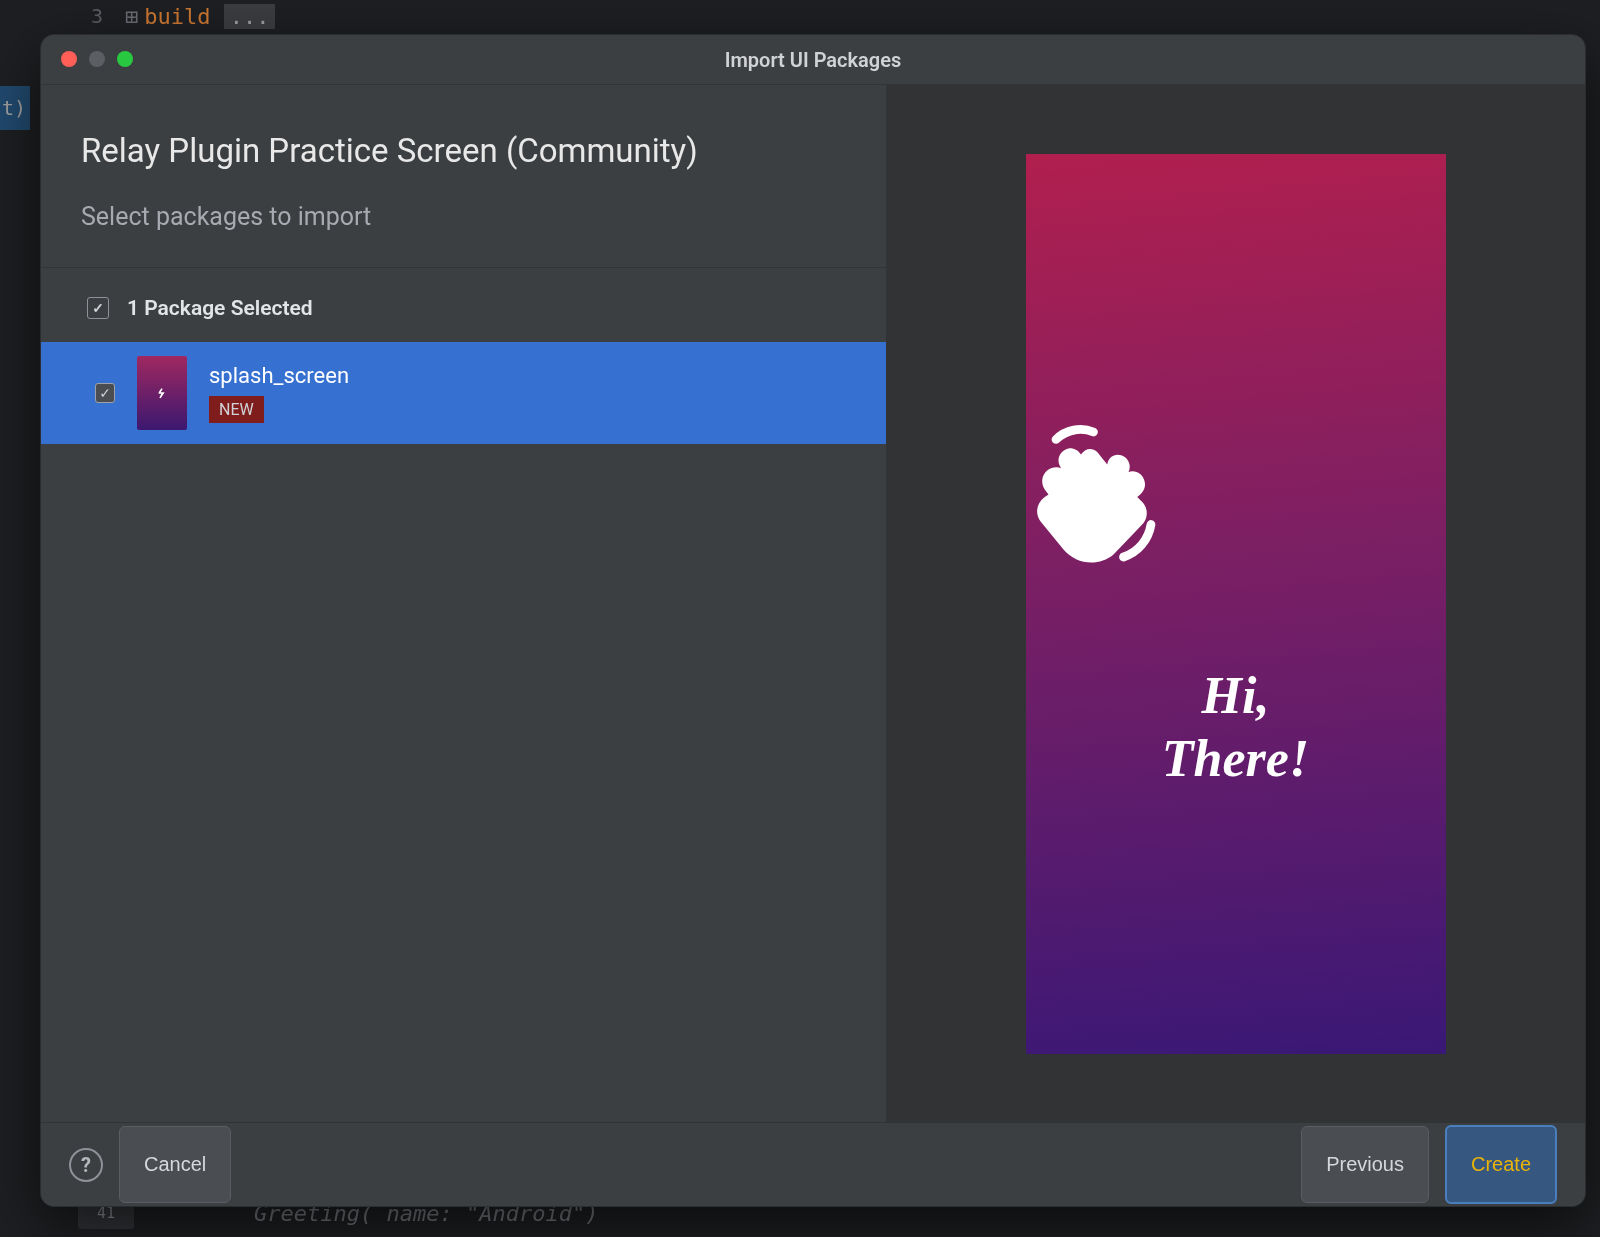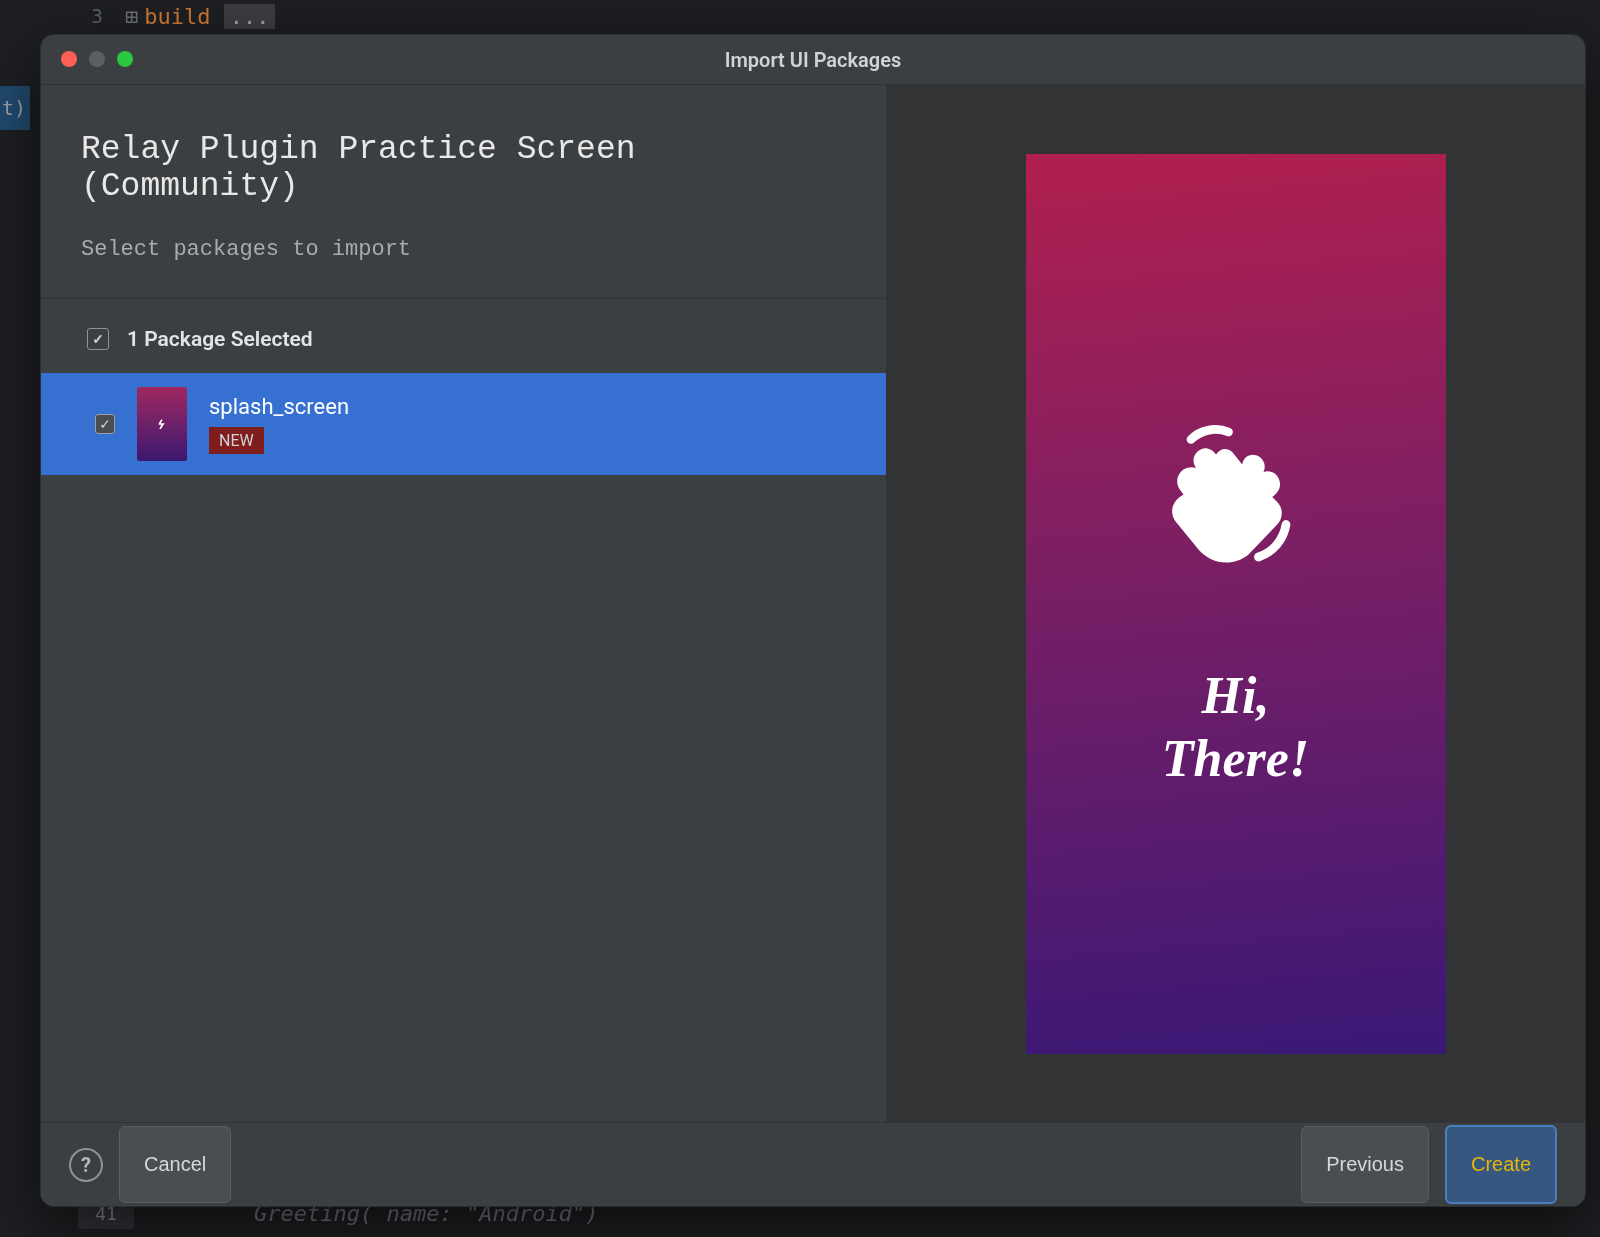--- a/index.html
+++ b/index.html
@@ -21,21 +21,21 @@
   }
   .bg-code .gutter { width: 125px; text-align: right; padding-right: 22px; color: #5a5d63; font-size:20px;}
   .bg-code .fold { color:#6b6e75; padding-right:6px;}
   .bg-code .kw { color:#CC7832; }
   .bg-code .dots { background:#3b3d41; color:#a0a0a0; padding:0 6px; }
   .bg-code2 {
     position:absolute; bottom:4px; left:0; right:0; height:40px;
     font-family:"Menlo",monospace; font-size:22px; font-style:italic; color:#707378;
     display:flex; align-items:center;
   }
-  .bg-code2 .gutter-box { width:56px; height:32px; background:#313438; color:#8a8d92; display:flex; align-items:center; justify-content:center; margin-left:78px; font-style:normal; font-size:18px; border-radius:3px;}
+  .bg-code2 .gutter-box { width:56px; height:32px; background:#313438; color:#8a8d92; display:flex; align-items:center; justify-content:center; margin-left:78px; font-style:normal; font-size:15px; border-radius:3px;}
   .bg-left-chip {
     position:absolute; top:86px; left:0; width:30px; height:44px;
     background:#214a6f; color:#a0a0a0; font-family:monospace; font-size:20px;
     display:flex; align-items:center; justify-content:flex-end; padding-right:4px;
   }
 
   
   .dialog {
     position: absolute;
     top: 34px; left: 40px; right: 14px; bottom: 30px;
@@ -64,24 +64,23 @@
     flex:1; display:flex; min-height:0;
   }
 
   
   .left-pane {
     width: 845px; display:flex; flex-direction:column; background:#3c3f41;
   }
   .left-header {
     padding: 46px 40px 36px 40px;
     border-bottom:1px solid #313335;
-    font-family:Liberation Mono, monospace;
   }
   .left-header h1 { font-size:33px; font-weight:400; color:#e8e8e8; margin-bottom:32px;}
-  .left-header .sub { font-size:22px; color:#a7aab0; }
+  .left-header .sub { font-size:25px; color:#a7aab0; }
 
   .selected-row {
     padding: 28px 40px 22px 46px;
     display:flex; align-items:center; gap:18px;
     color:#e2e4e8; font-size:21px; font-weight:600;
   }
   .chk {
     width:22px; height:22px; border:1.5px solid #8f9299; border-radius:3px;
     display:flex; align-items:center; justify-content:center; position:relative;
     background:transparent;
@@ -108,21 +107,21 @@
 
   
   .right-pane {
     flex:1; background:#313335;
     display:flex; flex-direction:column;
   }
   .preview-area { flex:1; display:flex; align-items:center; justify-content:center; padding:40px 20px;}
   .phone {
     width:420px; height:900px;
     background:linear-gradient(175deg,#b11f4e 0%, #7b1f64 45%, #3a1876 100%);
-    display:flex; flex-direction:column; align-items:center; justify-content:center;gap:48px;
+    display:flex; flex-direction:column; justify-content:center;gap:48px;
   }
   .hand {
     width:150px; height:150px; margin-bottom:50px; position:relative;
   }
   .hand svg { width:100%; height:100%; }
   .phone-text { color:#fff; font-weight:800; font-style:italic; font-size:52px; text-align:center; line-height:1.2; font-family: Georgia, "Times New Roman", serif;}
   .hint {
     padding: 16px 20px 18px 20px; color:#99a0a7; font-size:19px;
   }
 

